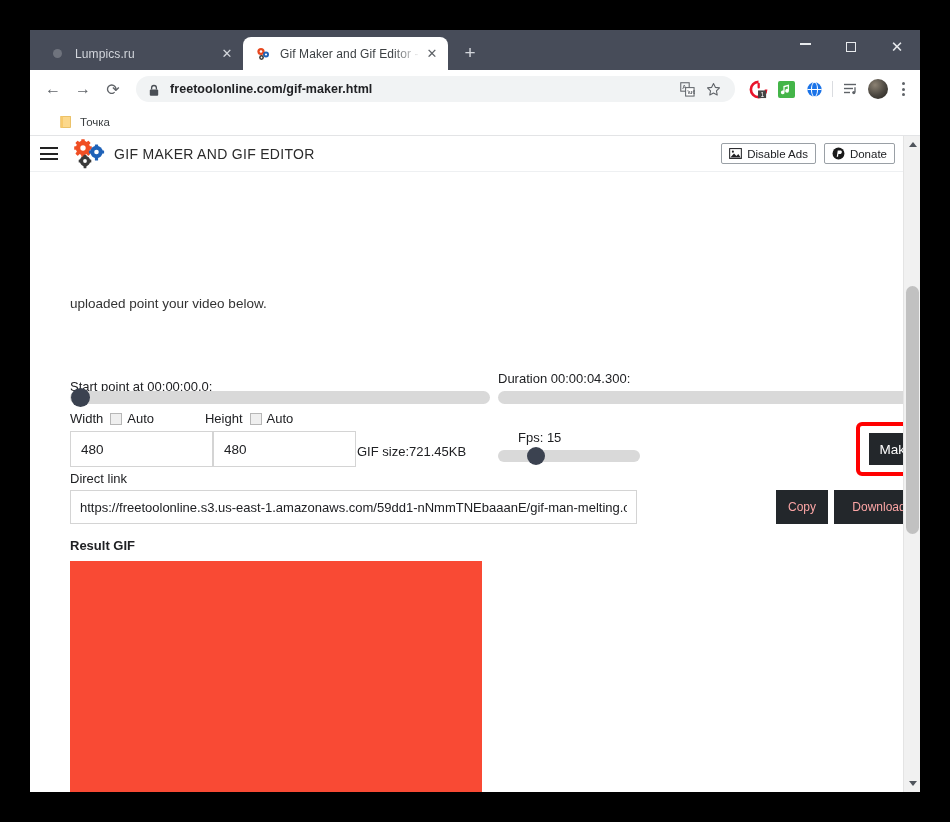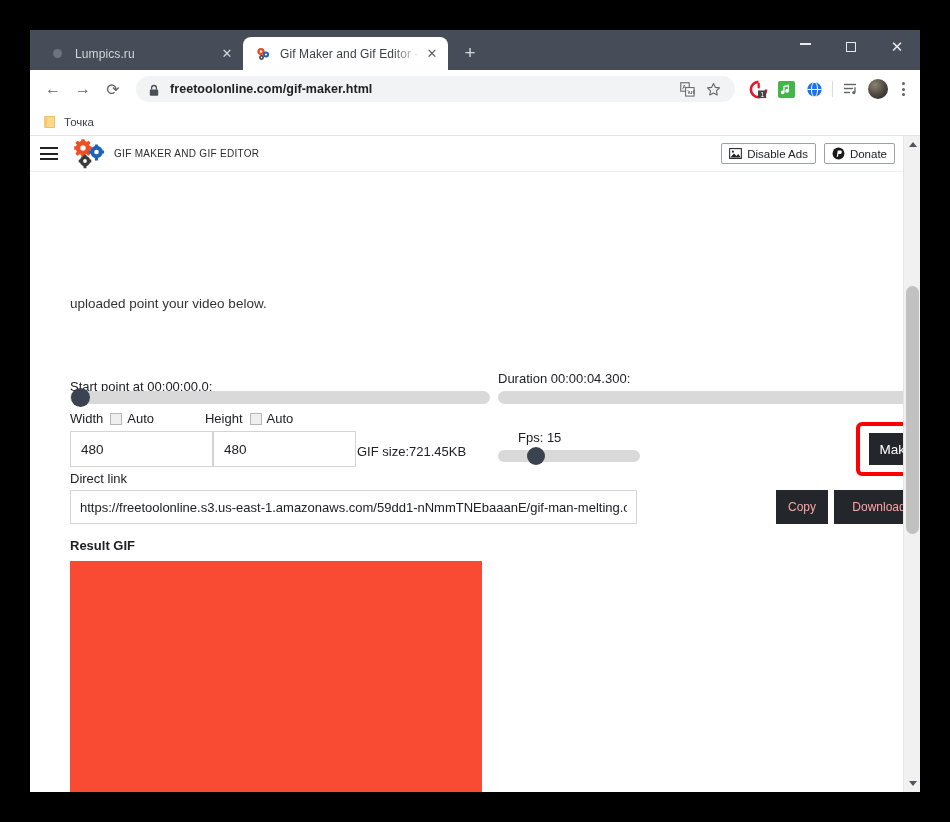--- a/index.html
+++ b/index.html
@@ -158,21 +158,21 @@
     width: 22px;height:26px; display:flex;flex-direction:column;align-items:center;justify-content:center;gap:2.5px;
   }
   #menu-dots i { width:3px;height:3px;border-radius:50%;background:#5f6368;display:block;}
 
   
   #bookmarks-bar {
     height: 28px;
     background: #ffffff;
     border-bottom: 1px solid #e3e4e6;
     display: flex; align-items: center;
-    padding-left: 8px;
+    padding-left: 24px;
     flex: 0 0 auto;
   }
   .bookmark { display:flex;align-items:center; padding: 0 6px; height: 22px;}
   .bm-icon { width: 13px;height:14px; margin-right: 7px; position: relative;}
   .bm-label { font-size: 11.5px; color: #3c4043; }
 
   
   #page-viewport {
     position: relative;
     flex: 1 1 auto;
@@ -195,21 +195,21 @@
     background: #ffffff;
     z-index: 5;
     display: flex; align-items: center;
     padding: 0 8px 0 10px;
     border-bottom: 1px solid #eef0f2;
   }
   #hamburger { width: 22px; height: 22px; display:flex;flex-direction:column;justify-content:center;gap:3.5px; margin-right: 8px;}
   #hamburger i { display:block; height:2px;background:#222; width: 18px;}
   #logo-gears { width: 38px; height: 30px; position: relative; flex: 0 0 38px;}
   #site-title {
-    font-size: 10px; color: #2b2b2b; letter-spacing: .3px;
+    font-size: 14px; color: #2b2b2b; letter-spacing: .3px;
     margin-left: 6px; white-space: nowrap; font-weight: 400;
   }
   #header-right { margin-left: auto; display: flex; align-items: center; gap: 8px; }
   .hdr-btn {
     display:flex;align-items:center;gap:5px;
     border: 1px solid #9aa0a6;
     border-radius: 2px;
     padding: 3px 7px;
     font-size: 11.5px;
     color: #202124;

